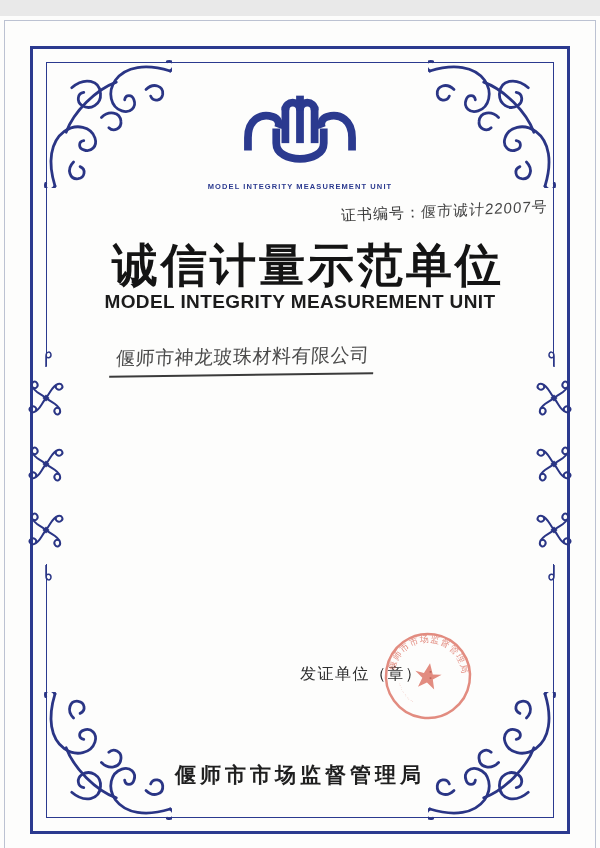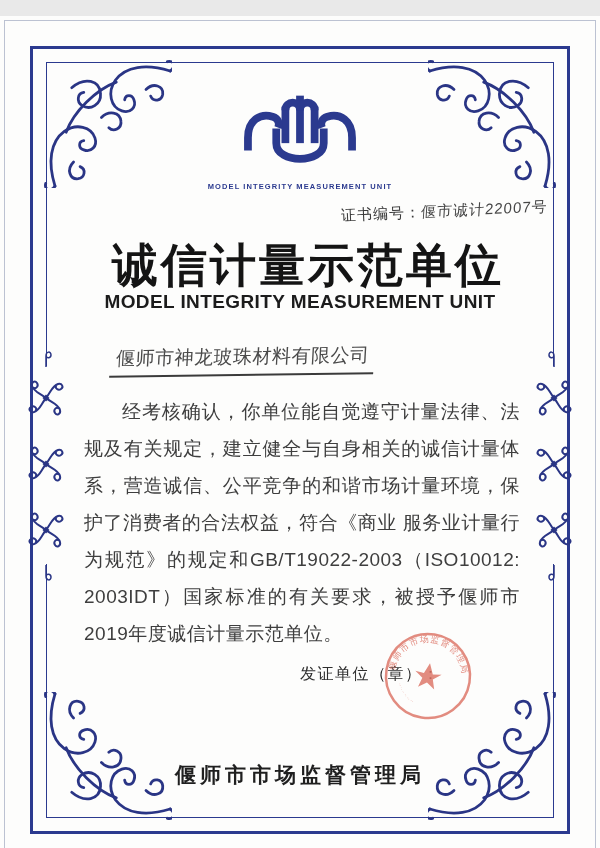--- a/index.html
+++ b/index.html
@@ -149,21 +149,20 @@
 
   <div class="cert-no">
     <span>证书编号：</span><span class="hand">偃市诚计22007号</span>
   </div>
 
   <div class="title-cn">诚信计量示范单位</div>
   <div class="title-en">MODEL INTEGRITY MEASUREMENT UNIT</div>
 
   <div class="company">偃师市神龙玻珠材料有限公司</div>
 
-  <div class="body-text">经考核确认，你单位能自觉遵守计量法律、法规及有关规定，建立健全与自身相关的诚信计量体系，营造诚信、公平竞争的和谐市场计量环境，保护了消费者的合法权益，符合《商业 服务业计量行为规范》的规定和GB/T19022-2003（ISO10012: 2003IDT）国家标准的有关要求，被授予偃师市2019年度诚信计量示范单位。</div>
 
   <div class="issuer">发证单位（章）：</div>
 
   <svg class="seal" viewBox="0 0 96 96">
     <defs>
       <path id="sealArcTop" d="M14,48 A34,34 0 0 1 82,48"></path>
       <path id="sealArcBottom" d="M20,60 A30,30 0 0 0 76,60"></path>
     </defs>
     <circle cx="48" cy="48" r="42" fill="none" stroke="currentColor" stroke-width="2.5"></circle>
     <polygon fill="currentColor" points="48,35 52.5,45.7 61.3,44.7 53.3,50.7 56.2,60.3 48,54.6 39.8,60.3 42.7,50.7 34.7,44.7 43.5,45.7"></polygon>

